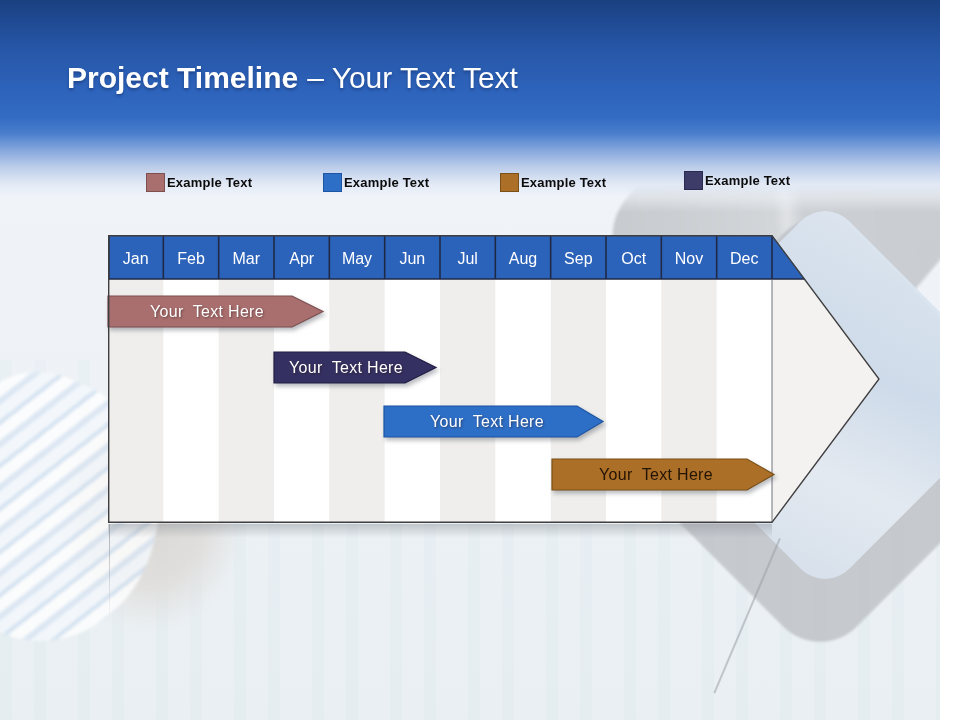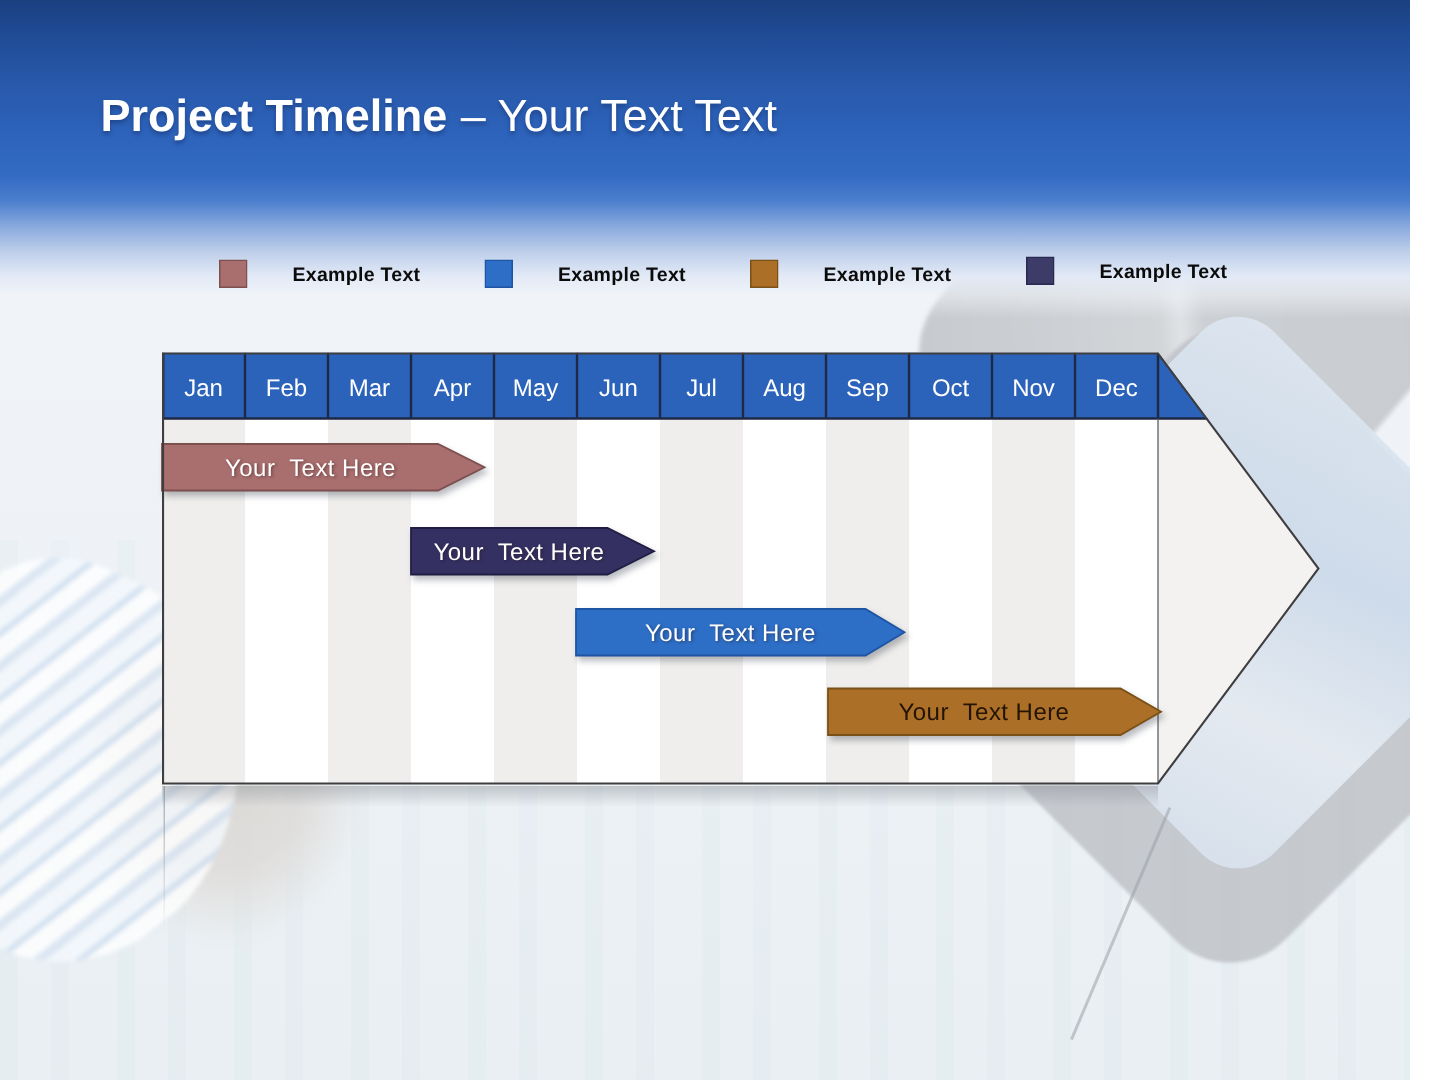--- a/index.html
+++ b/index.html
@@ -70,21 +70,21 @@
   }
   .title{
     position:absolute;left:67px;top:61px;display:flex;align-items:baseline;gap:9px;
     color:#ffffff;font-size:30px;line-height:1.1;
     text-shadow:0 2px 3px rgba(10,20,60,.35);white-space:nowrap;
   }
   .title .t-main{font-weight:700;}
   .title .t-sub{font-weight:400;}
   
   .legend{position:absolute;left:0;top:0;width:960px;height:0;z-index:25;}
-  .legend-item{position:absolute;display:inline-flex;align-items:center;gap:30px;height:20px;padding-left:36px;}
+  .legend-item{position:absolute;display:inline-flex;align-items:center;gap:2px;height:20px;padding-left:36px;}
   .legend-item .sw{display:block;}
   .legend-label{font-size:13px;font-weight:700;color:#0b0b0b;letter-spacing:.2px;white-space:nowrap;}
   .li-0{left:110px;top:172px;}
   .li-1{left:287px;top:172px;}
   .li-2{left:464px;top:172px;}
   .li-3{left:648px;top:170px;}
   
   .chart{position:absolute;left:108px;top:235px;z-index:30;overflow:visible;}
   .penta-base{fill:#f3f2f0;}
   .penta-outline{fill:none;stroke:#3e3e40;stroke-width:1.4;}

